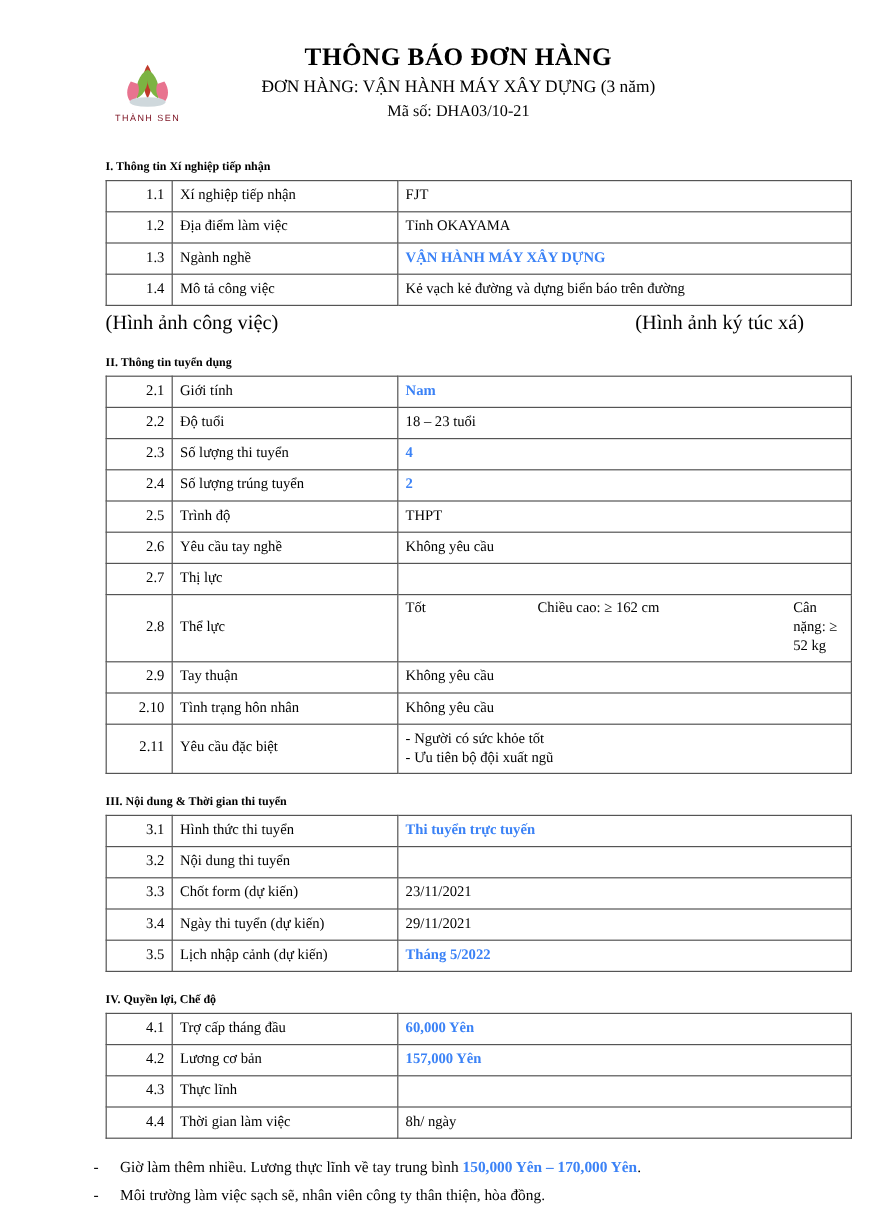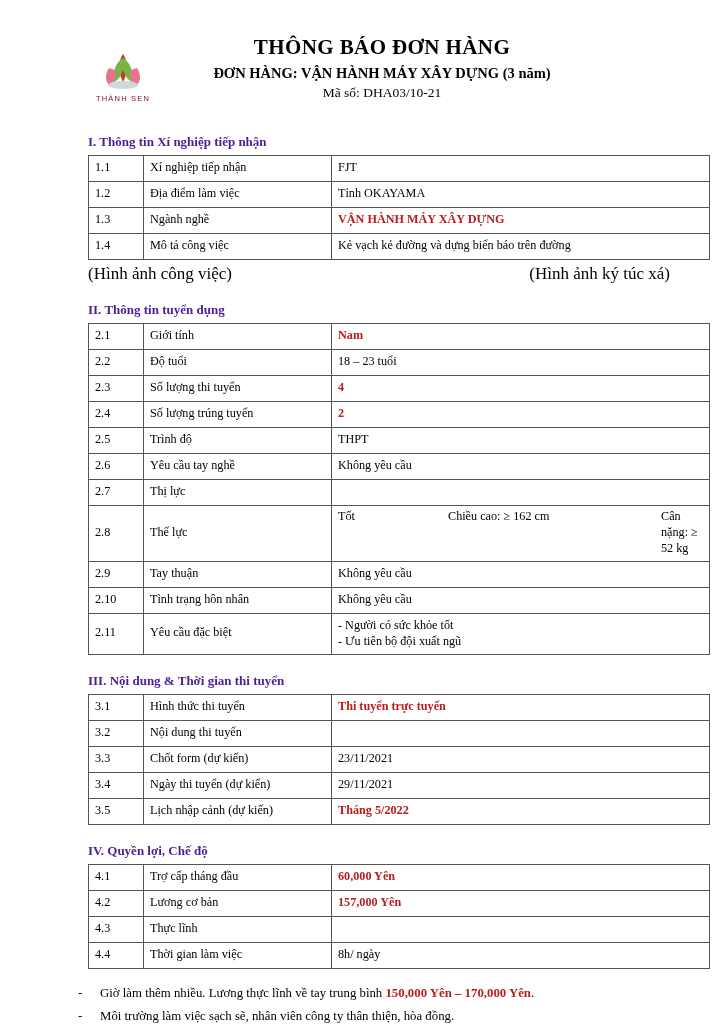--- a/index.html
+++ b/index.html
@@ -54,67 +54,67 @@
     padding-left: 40px;
   }
   .doc-title {
     font-size: 21px;
     font-weight: bold;
     letter-spacing: 0.4px;
     line-height: 1.25;
   }
   .doc-subtitle {
     font-size: 14.5px;
-    font-weight: bold;
+    font-weight: normal;
     margin-top: 4px;
     line-height: 1.25;
   }
   .doc-code {
     font-size: 13.5px;
     margin-top: 3px;
     line-height: 1.25;
   }
 
   
   .section {
     margin-top: 18px;
   }
   .section-title {
-    font-size: 13px;
+    font-size: 10px;
     font-weight: bold;
-    color: #4c1d95;
+    color: #000000;
     margin: 0 0 5px 32px;
   }
   table.info {
     border-collapse: collapse;
     margin-left: 32px;
     width: 582px;
     table-layout: fixed;
   }
   table.info td {
     border: 1px solid #555555;
     font-size: 12.2px;
     padding: 3px 6px 4px 6px;
     vertical-align: middle;
     height: 18px;
     line-height: 1.3;
   }
   td.idx {
     width: 42px;
-    text-align: left;
+    text-align: right;
   }
   td.lab {
     width: 175px;
     margin-left: 28px;
   }
   td.val {
     width: 365px;
   }
   .red {
-    color: #b91c1c;
+    color: #3b82f6;
     font-weight: bold;
   }
   .caption-row {
     margin-left: 32px;
     width: 582px;
     font-size: 17px;
     display: flex;
     justify-content: space-between;
     margin-top: 4px;
   }

